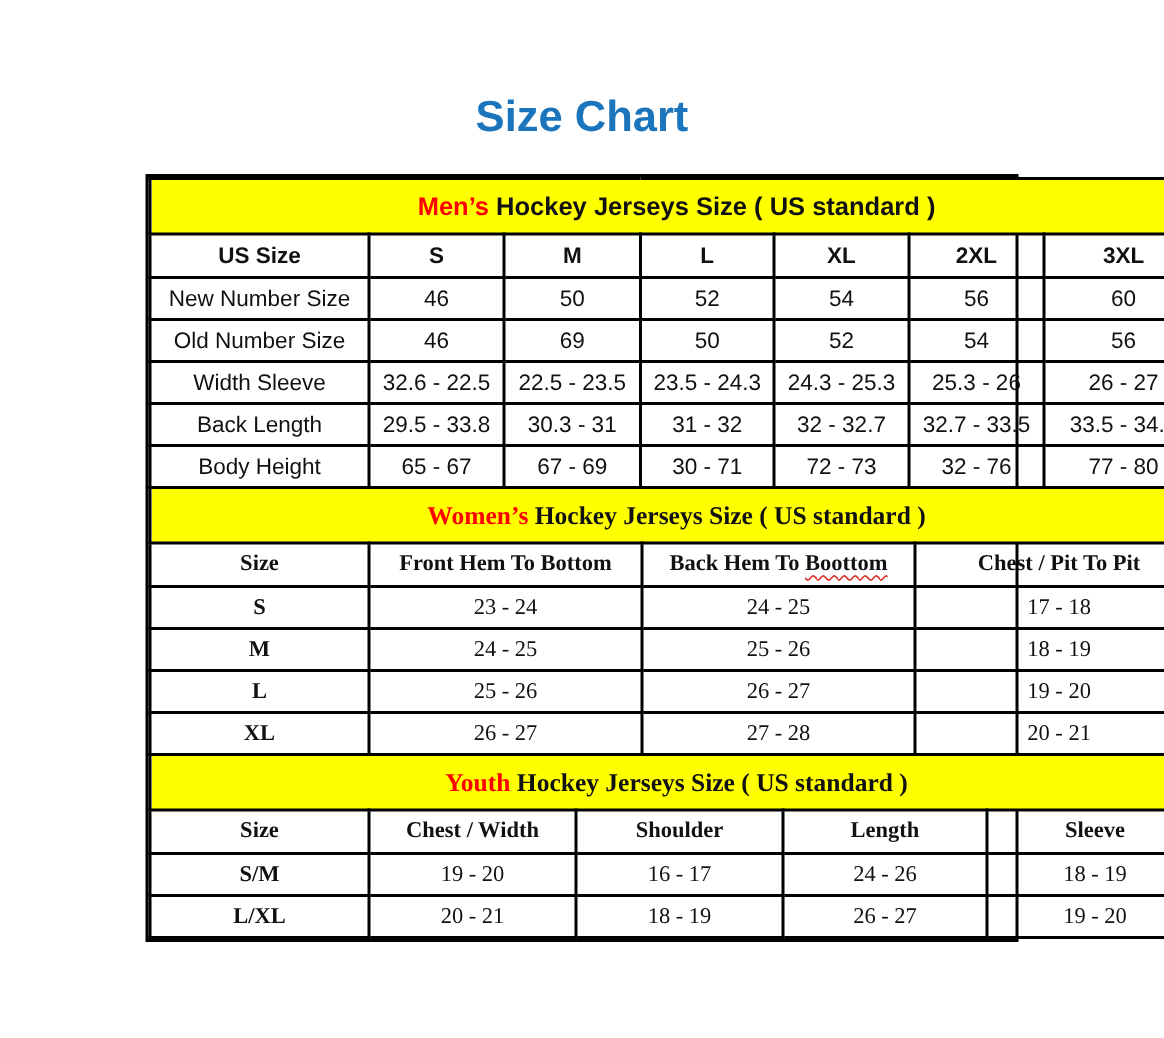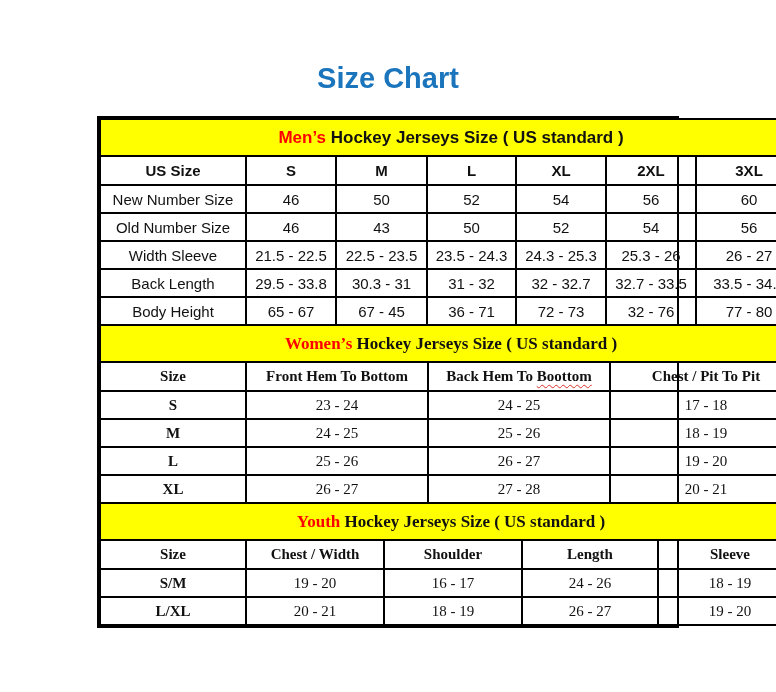--- a/index.html
+++ b/index.html
@@ -102,49 +102,49 @@
           <td>46</td>
           <td>50</td>
           <td>52</td>
           <td>54</td>
           <td>56</td>
           <td>60</td>
         </tr>
         <tr class="data">
           <td>Old Number Size</td>
           <td>46</td>
-          <td>43</td>
+          <td>69</td>
           <td>50</td>
           <td>52</td>
           <td>54</td>
           <td>56</td>
         </tr>
         <tr class="data">
           <td>Width Sleeve</td>
-          <td>21.5 - 22.5</td>
+          <td>32.6 - 22.5</td>
           <td>22.5 - 23.5</td>
           <td>23.5 - 24.3</td>
           <td>24.3 - 25.3</td>
           <td>25.3 - 26</td>
           <td>26 - 27</td>
         </tr>
         <tr class="data">
           <td>Back Length</td>
           <td>29.5 - 33.8</td>
           <td>30.3 - 31</td>
           <td>31 - 32</td>
           <td>32 - 32.7</td>
           <td>32.7 - 33.5</td>
           <td>33.5 - 34.6</td>
         </tr>
         <tr class="data">
           <td>Body Height</td>
           <td>65 - 67</td>
-          <td>67 - 45</td>
-          <td>36 - 71</td>
+          <td>67 - 69</td>
+          <td>30 - 71</td>
           <td>72 - 73</td>
           <td>32 - 76</td>
           <td>77 - 80</td>
         </tr>
       </tbody>
     </table>
 
     <table>
       <colgroup>
         <col style="width:146px">

